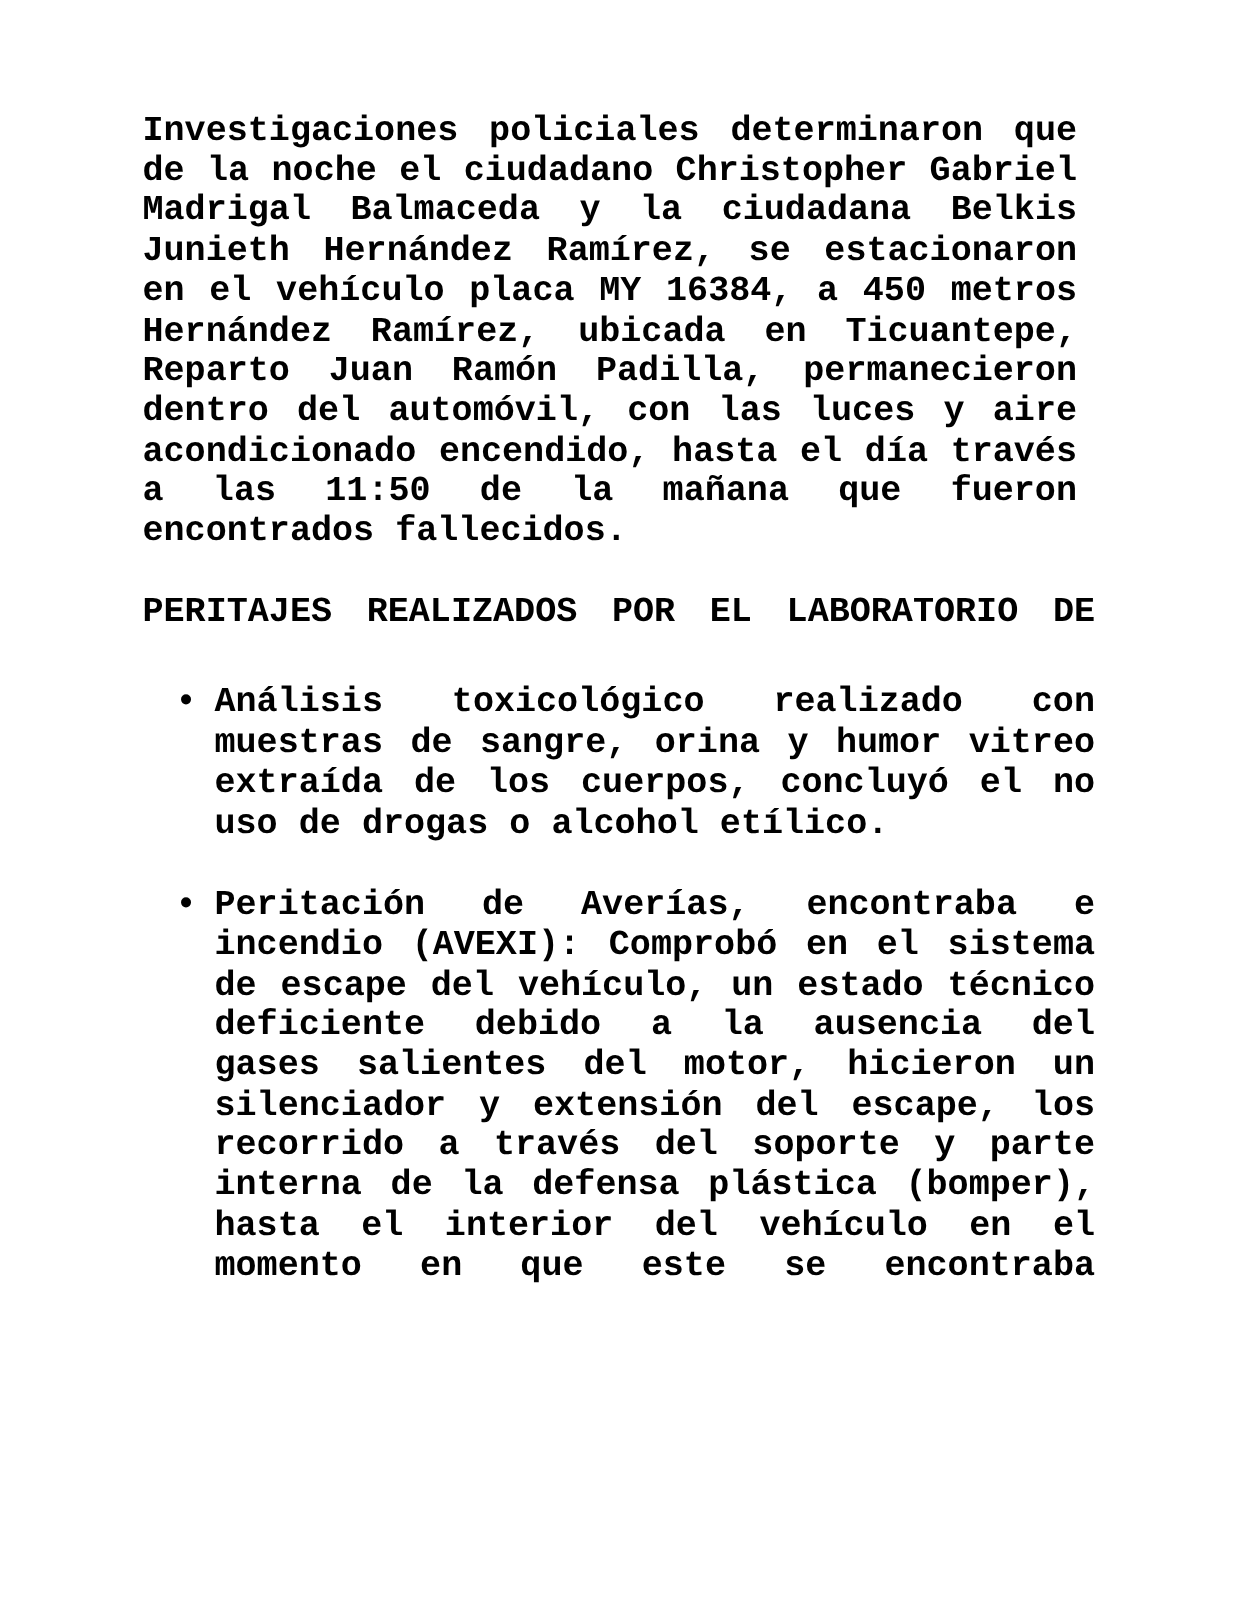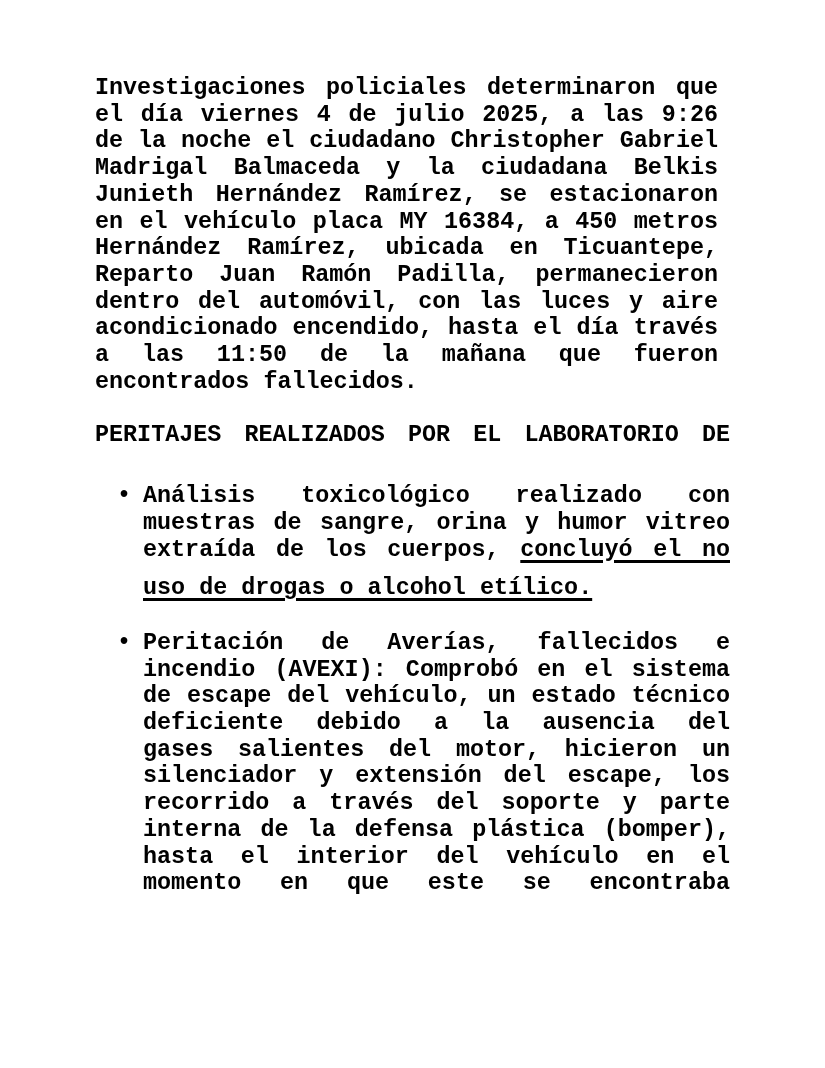--- a/index.html
+++ b/index.html
@@ -31,35 +31,32 @@
   .para    { margin: 0 12px 27px 0; }
   .heading { margin: 0 0 34px 0; }
   .bullet-item { position: relative; padding-left: 48px; }
   .bullet-item + .bullet-item { margin-top: 28px; }
   .bullet-dot {
     position: absolute;
     left: 22px;
     top: 0;
   }
   .underlined {
-    text-decoration: underline;
     text-decoration-thickness: 2.5px;
     text-underline-offset: 4px;
-    margin-top: 12px;
   }
 </style>
 </head>
 <body>
 
 <div class="page">
   <div class="doc">
 
     <div class="para">
       <div class="line">Investigaciones policiales determinaron que</div>
-      <div class="line">el día viernes 4 de julio 2025, a las 9:26</div>
       <div class="line">de la noche el ciudadano Christopher Gabriel</div>
       <div class="line">Madrigal Balmaceda y la ciudadana Belkis</div>
       <div class="line">Junieth Hernández Ramírez, se estacionaron</div>
       <div class="line">en el vehículo placa MY 16384, a 450 metros</div>
       <div class="line">Hernández Ramírez, ubicada en Ticuantepe,</div>
       <div class="line">Reparto Juan Ramón Padilla, permanecieron</div>
       <div class="line">dentro del automóvil,  con las luces y aire</div>
       <div class="line">acondicionado encendido, hasta el día través</div>
       <div class="line">a las 11:50 de la mañana que fueron</div>
       <div class="line lastline">encontrados fallecidos.</div>
@@ -77,21 +74,21 @@
           <div class="line">Análisis toxicológico realizado con</div>
           <div class="line">muestras de sangre, orina y humor vitreo</div>
           <div class="line"><span>extraída de los cuerpos, </span><span class="underlined">concluyó el no</span></div>
           <div class="line lastline underlined">uso de drogas o alcohol etílico.</div>
         </div>
       </div>
 
       <div class="bullet-item">
         <span class="bullet-dot">•</span>
         <div>
-          <div class="line">Peritación de Averías, fallecidos e</div>
+          <div class="line">Peritación de Averías, encontraba e</div>
           <div class="line">incendio (AVEXI): Comprobó en el sistema</div>
           <div class="line">de escape del vehículo, un estado técnico</div>
           <div class="line">deficiente debido a la ausencia del</div>
           <div class="line">gases salientes del motor, hicieron un</div>
           <div class="line">silenciador y extensión del escape, los</div>
           <div class="line">recorrido a través del soporte y parte</div>
           <div class="line">interna de la defensa plástica (bomper),</div>
           <div class="line">hasta el interior del vehículo en el</div>
           <div class="line">momento en que este se encontraba</div>
         </div>

